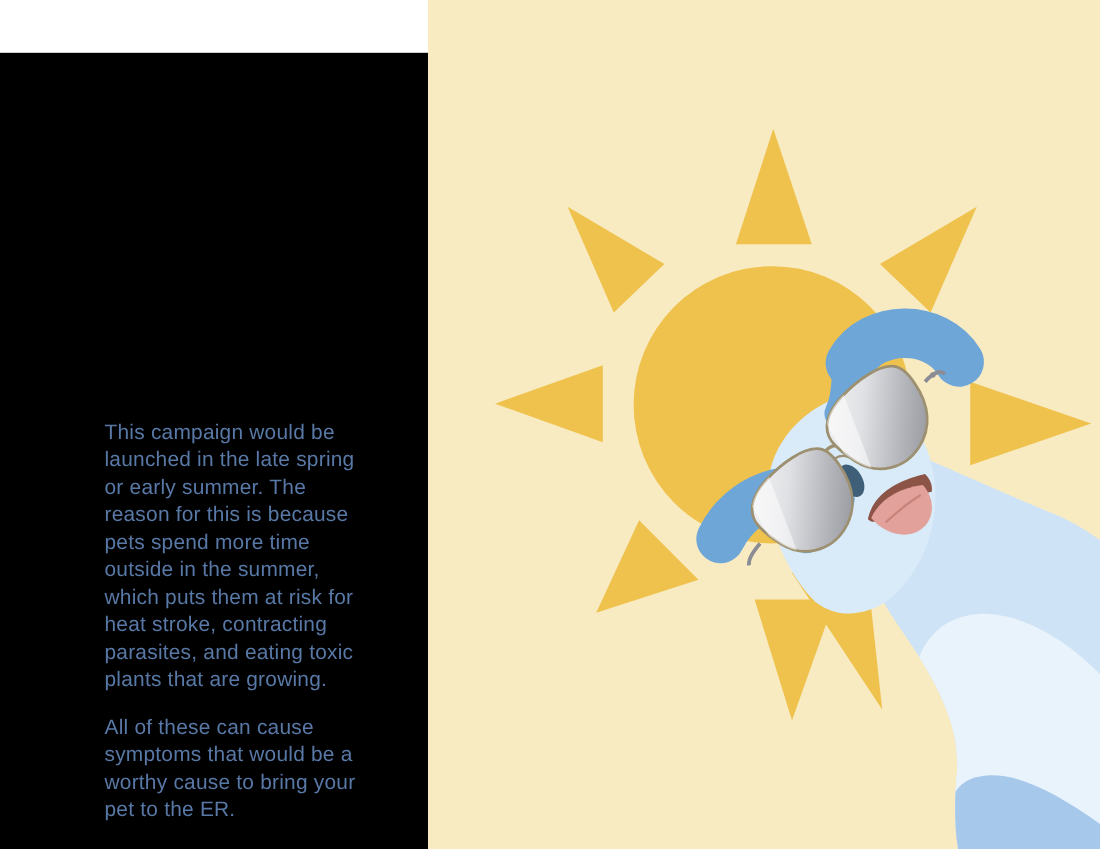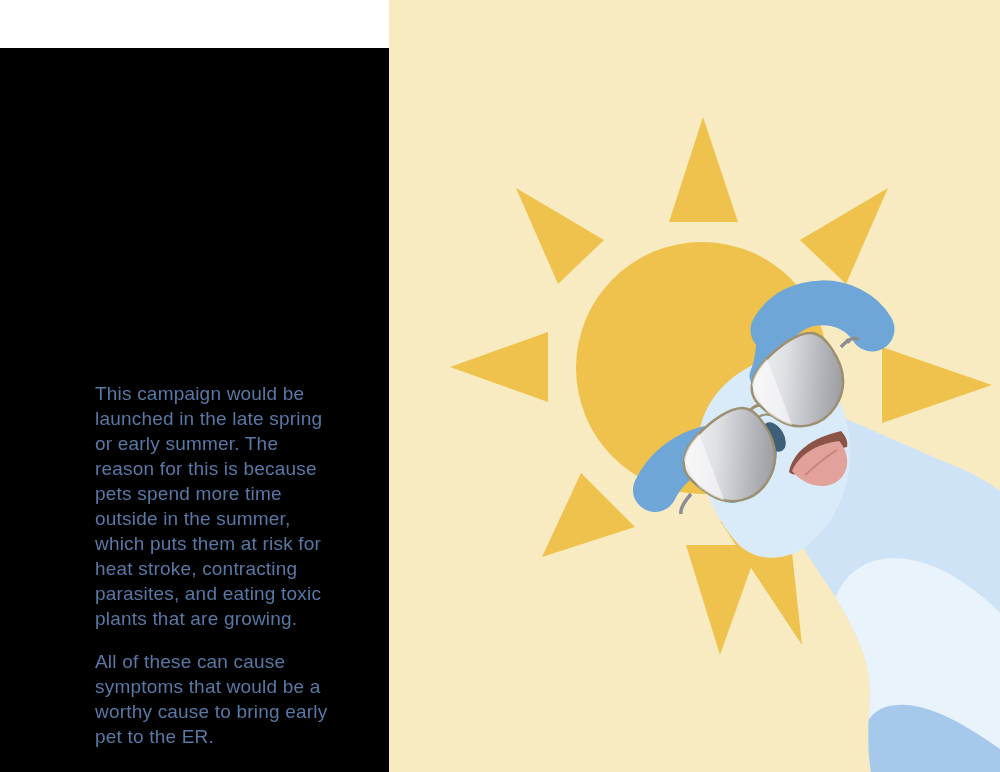--- a/index.html
+++ b/index.html
@@ -52,21 +52,21 @@
 or early summer. The
 reason for this is because
 pets spend more time
 outside in the summer,
 which puts them at risk for
 heat stroke, contracting
 parasites, and eating toxic
 plants that are growing.</p>
       <p>All of these can cause
 symptoms that would be a
-worthy cause to bring early
+worthy cause to bring your
 pet to the ER.</p>
     </div>
   </div>
 
   <div class="art-panel">
     <svg width="611" height="772" viewBox="0 0 611 772" xmlns="http://www.w3.org/2000/svg">
       <defs>
         <linearGradient id="lensGrad" x1="0" y1="0" x2="1" y2="1">
           <stop offset="0" stop-color="#F6F6F7"></stop>
           <stop offset="0.35" stop-color="#E0E1E4"></stop>

